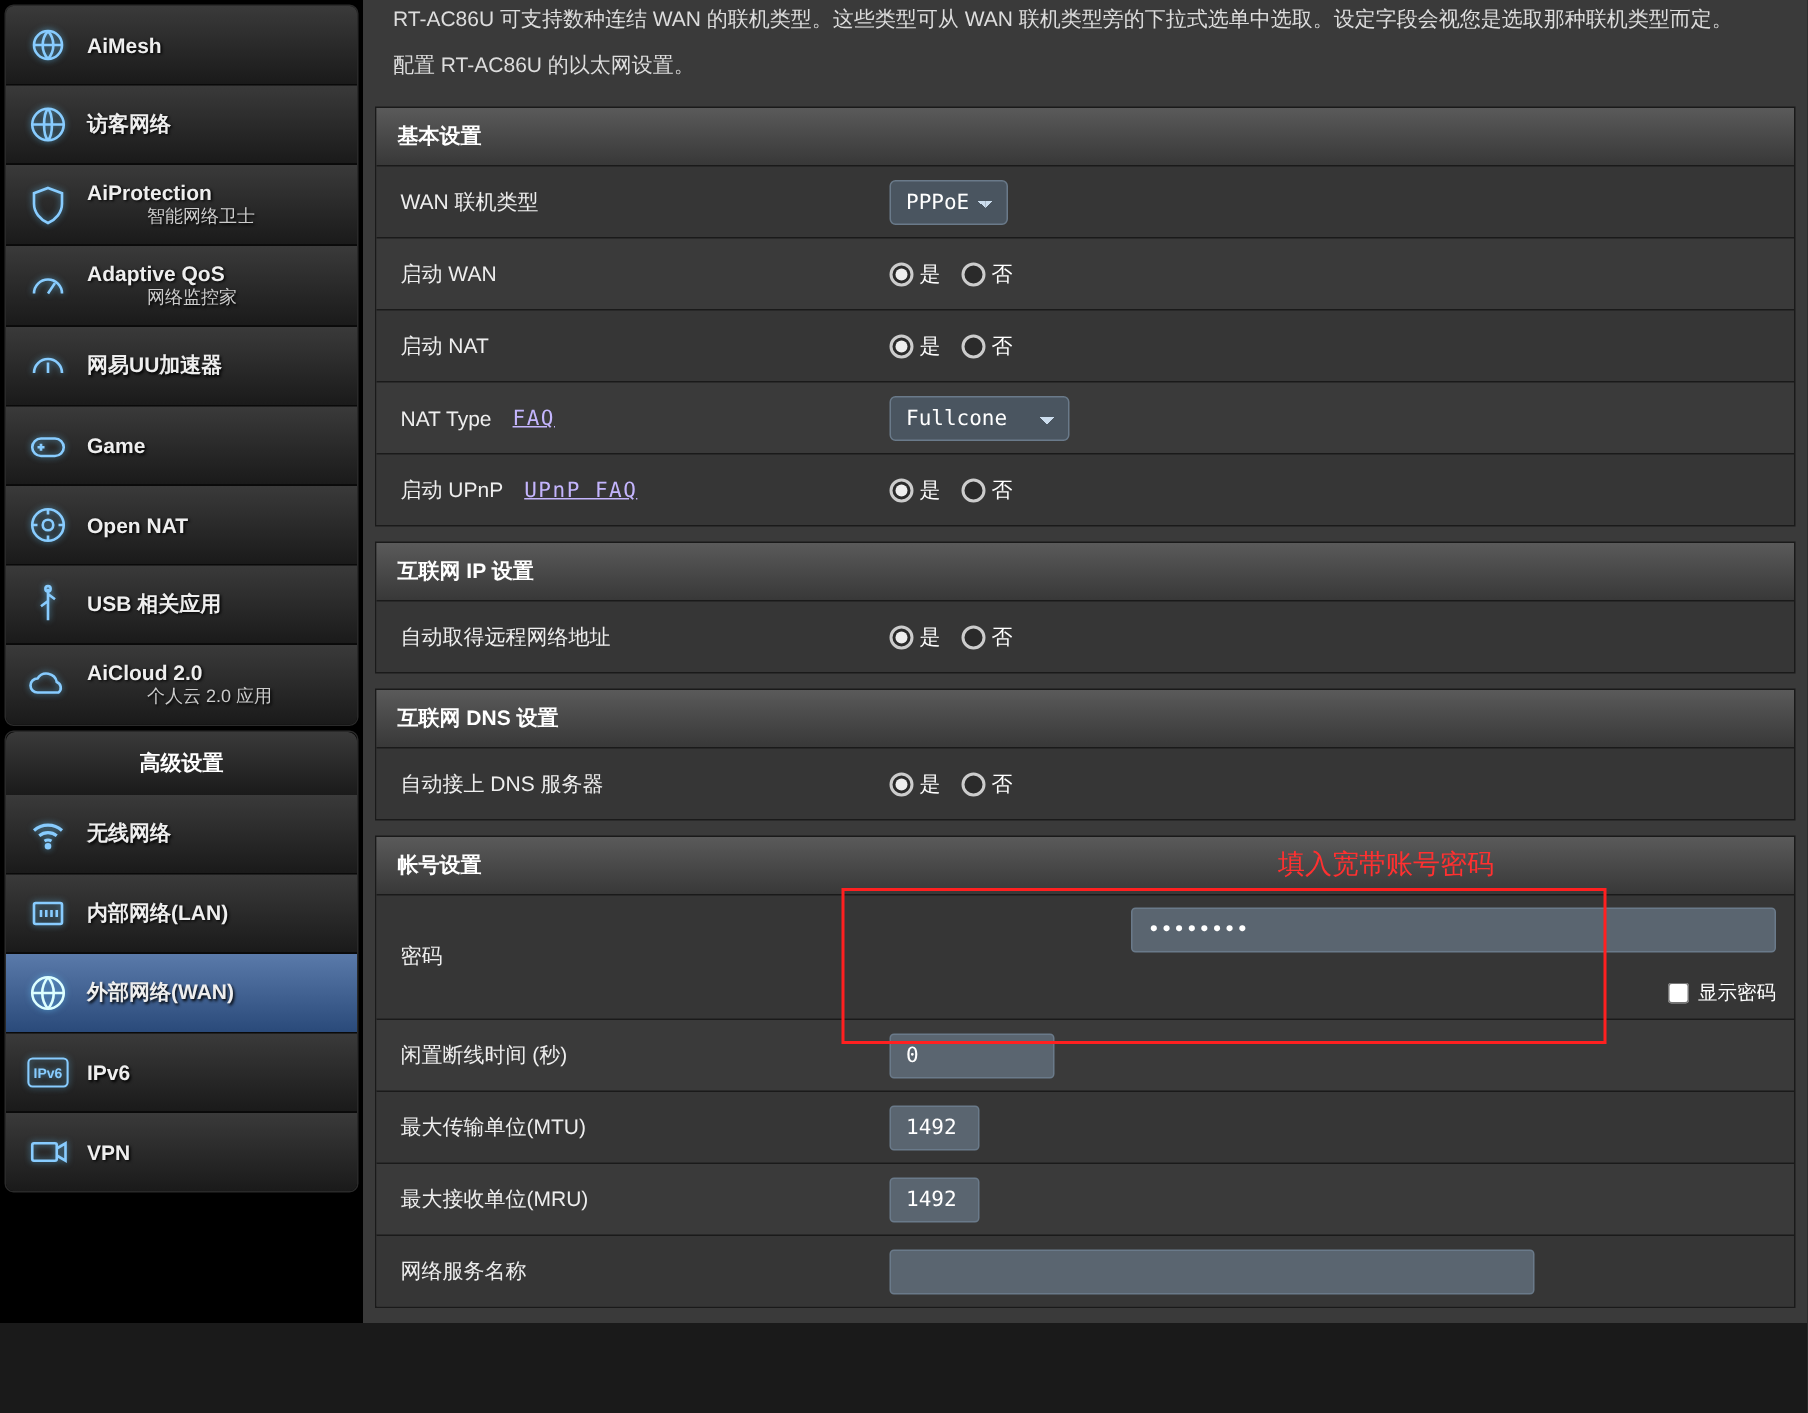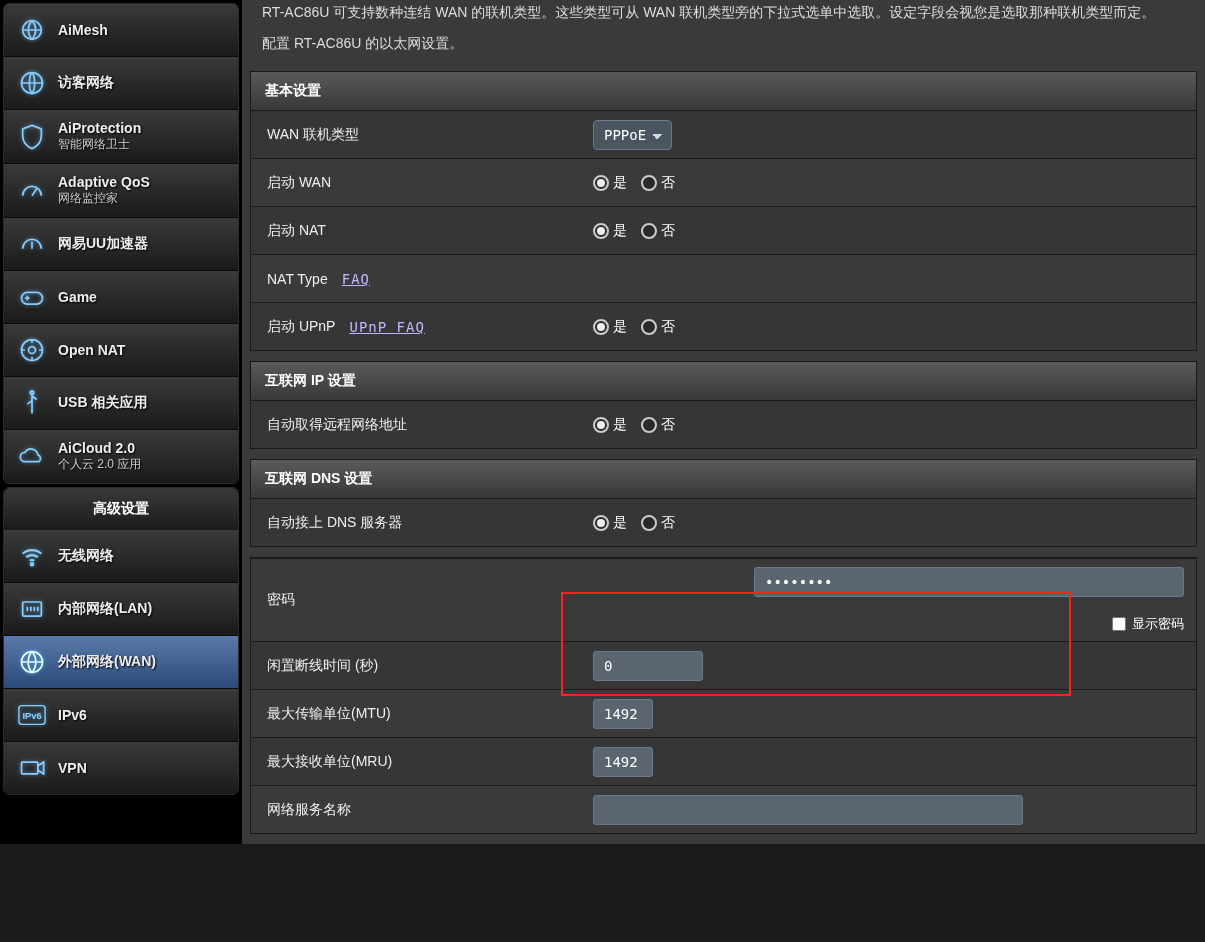--- a/index.html
+++ b/index.html
@@ -50,20 +50,21 @@
 .nav-label {
   font-weight: bold;
   color: #eee;
   text-shadow: 1px 1px 2px #000;
   font-size: 14px;
 }
 .nav-sublabel {
   font-size: 12px;
   color: #ccc;
   text-shadow: 1px 1px 2px #000;
+  margin-left: 40px;
 }
 .section-header {
   background: linear-gradient(to bottom, #3a3a3a 0%, #1a1a1a 100%);
   text-align: center;
   padding: 12px;
   font-weight: bold;
   border-radius: 6px 6px 0 0;
 }
 .main {
   flex: 1;
@@ -411,20 +412,23 @@
               <span>否</span>
             </label>
         </div>
       </div>
 
       <div class="form-row">
         <div class="form-label">
           <span>NAT Type</span>
           <a href="#" class="faq-link">FAQ</a>
         </div>
+        <div class="form-control">
+          <select class="ctl" style="width:120px"><option>Fullcone</option></select>
+        </div>
       </div>
 
       <div class="form-row">
         <div class="form-label">
           <span>启动 UPnP</span>
           <a href="#" class="faq-link">UPnP FAQ</a>
         </div>
         <div class="form-control radio-group">
           <label class="radio-opt">
               <input type="radio" checked="" style="">
@@ -466,20 +470,24 @@
             </label>
           <label class="radio-opt">
               <input type="radio" style="">
               <span>否</span>
             </label>
         </div>
       </div>
     </div>
 
     <div class="panel" style="position:relative;">
+      <div class="panel-header">
+        <span>帐号设置</span>
+        <span class="annot-text" style="right:200px; top:6px;">填入宽带账号密码</span>
+      </div>
 
 
       <div class="form-row">
         <div class="form-label">密码</div>
         <div class="form-control" style="flex-direction:column; align-items:flex-end;">
           <input type="password" class="ctl wide" value="••••••••" style="">
           <label class="subrow">
               <input type="checkbox" style=""> 
               <span>显示密码</span>
             </label>

